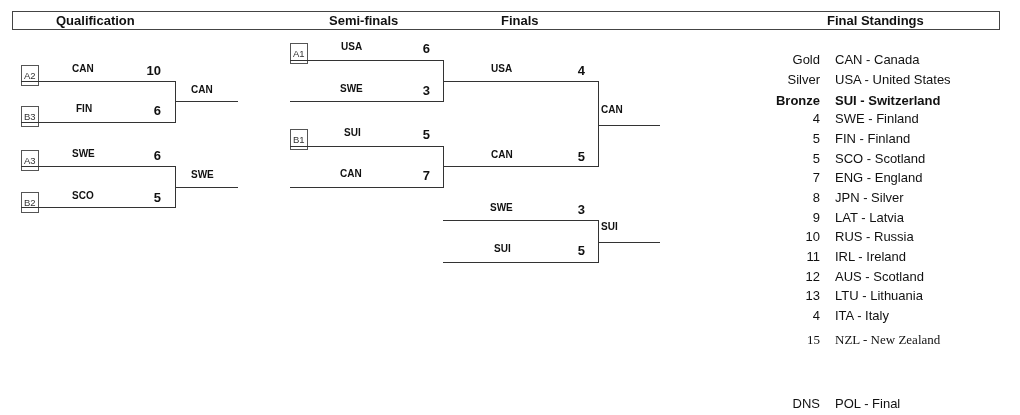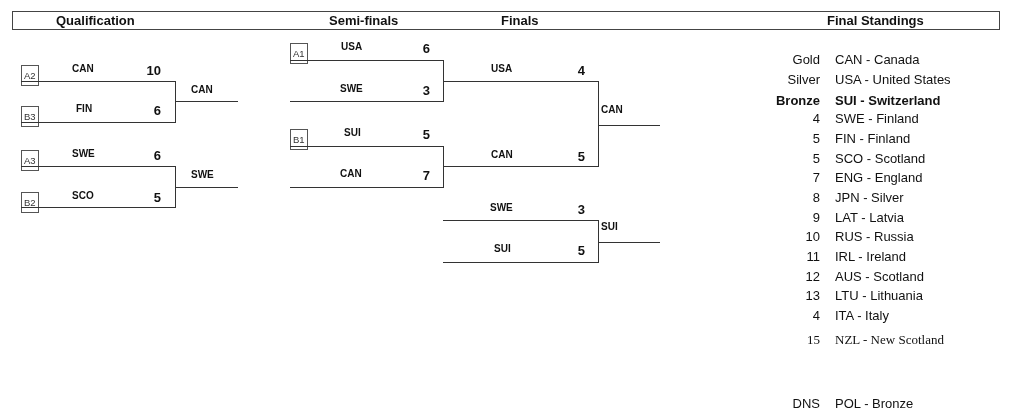--- a/index.html
+++ b/index.html
@@ -153,19 +153,19 @@
     <div class="stand-row" style="top: 288.4px;">
       <span class="stand-rank">13</span>
       <span class="stand-team">LTU - Lithuania</span>
     </div>
     <div class="stand-row" style="top: 308.1px;">
       <span class="stand-rank">4</span>
       <span class="stand-team">ITA - Italy</span>
     </div>
     <div class="stand-row" style="top: 332px; font-family: Liberation Serif, serif;">
       <span class="stand-rank">15</span>
-      <span class="stand-team">NZL - New Scotland</span>
+      <span class="stand-team">NZL - New Zealand</span>
     </div>
     <div class="stand-row" style="top: 347.5px; margin-top: 48px;">
       <span class="stand-rank">DNS</span>
-      <span class="stand-team">POL - Bronze</span>
+      <span class="stand-team">POL - Final</span>
     </div>
   </div>
 
 </body></html>

